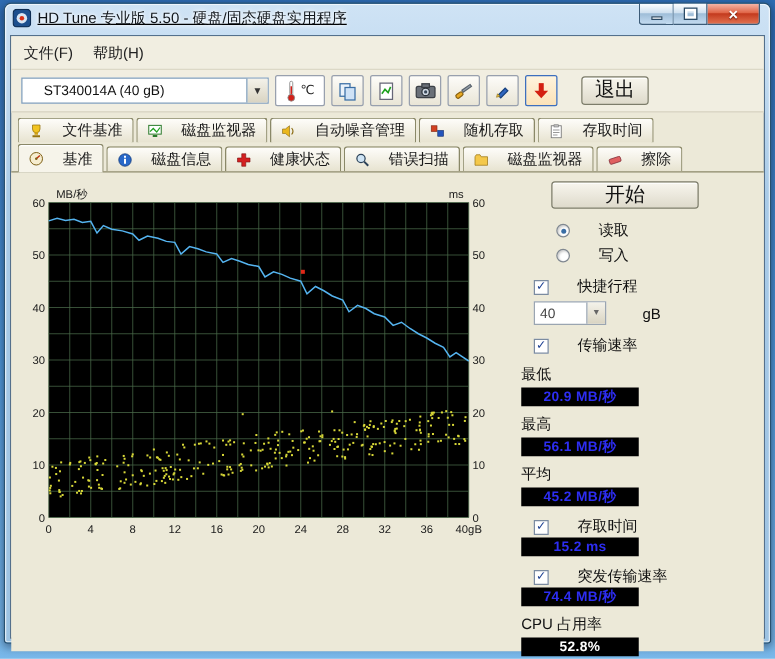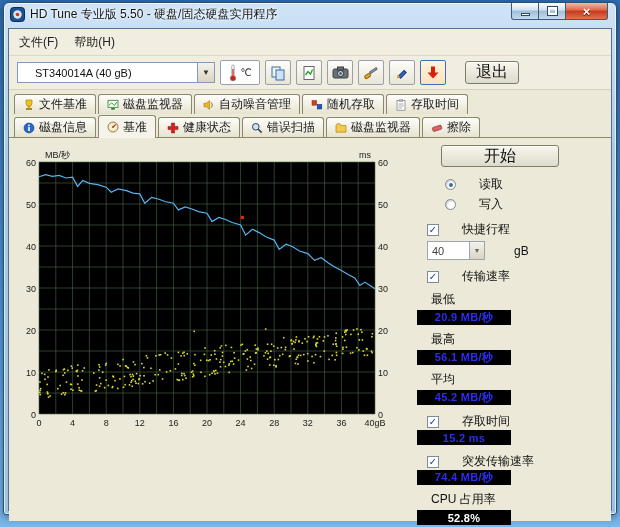--- a/index.html
+++ b/index.html
@@ -3,21 +3,21 @@
 <meta charset="utf-8">
 <style>
   *{margin:0;padding:0;box-sizing:border-box;font-family:"Liberation Sans","DejaVu Sans",sans-serif;}
   html,body{width:620px;height:527px;overflow:hidden;}
   body{background:linear-gradient(180deg,#2e6db4 0%,#4f98d9 55%,#79b8ea 100%);position:relative;}
 
   
   .window{position:absolute;left:3px;top:2px;width:614px;height:513px;
     background:linear-gradient(180deg,#cfe3f5,#a9cbe8 30%,#9cc2e2);
     border:1px solid #28506f;border-radius:6px 6px 3px 3px;
-    box-shadow:inset 0 0 0 1px rgba(255,255,255,.65),0 2px 8px rgba(0,0,20,.45);}
+    box-shadow:inset 0 0 0 1px rgba(255,255,255,.65),0 2px 8px rgba(0,0,20,.45);text-decoration:underline;}
   .titlebar{height:23px;display:flex;align-items:center;padding:0 6px;position:relative;}
   .title-icon{width:15px;height:15px;margin-right:5px;flex:0 0 auto;}
   .title-text{font-size:12px;color:#10151a;text-shadow:0 0 3px #fff,0 0 5px #fff;white-space:nowrap;}
   .caption-btns{position:absolute;right:8px;top:0;display:flex;}
   .cap-btn{height:17px;border:1px solid #3c5b77;border-top:none;display:flex;align-items:center;justify-content:center;
     background:linear-gradient(180deg,#fdfeff,#cfe0ef 45%,#9fbdd8 50%,#c3dbf0);}
   .cap-btn.min{width:28px;border-radius:0 0 0 3px;}
   .cap-btn.max{width:27px;border-left:none;}
   .cap-btn.close{width:42px;border-left:none;border-radius:0 0 3px 0;
     background:linear-gradient(180deg,#f6b6a8,#e06648 45%,#c33a1e 50%,#e2714f);}
@@ -41,21 +41,21 @@
   .tool-btn.temp{min-width:40px;background:#fff;}
   .tool-btn.highlight{border-color:#3d6fbe;background:linear-gradient(180deg,#fff4dd,#fbe2b8);}
   .temp-unit{font-size:10px;color:#222;}
   .push-btn{height:23px;border:1px solid #7c7c6a;border-radius:3px;background:linear-gradient(180deg,#f8f6ee,#dedacb);
     font-size:16px;color:#111;display:flex;align-items:center;justify-content:center;box-shadow:inset 0 1px 0 #fff;}
   .exit-btn{width:54px;margin-left:14px;}
 
   
   .tabs{display:flex;gap:2px;align-items:flex-end;padding:2px 5px 0 5px;height:23px;position:relative;}
   .tabs.upper{height:24px;}
-  .tab{display:flex;align-items:center;gap:4px;padding:0 8px;font-size:12px;color:#1a1a1a;height:20px;
+  .tab{display:flex;align-items:center;gap:15px;padding:0 8px;font-size:12px;color:#1a1a1a;height:20px;
     background:linear-gradient(180deg,#fefdfa,#e7e3d0);border:1px solid #8a8868;border-bottom:none;
     border-radius:3px 3px 0 0;white-space:nowrap;}
   .tabs.lower{z-index:2;}
   .tab.active{background:#f6f4ea;height:23px;margin-bottom:-1px;box-shadow:inset 0 1px 0 #fff;}
   .tab svg{flex:0 0 auto;}
 
   
   .page{position:relative;height:384px;background:#ece9d8;border-top:1px solid #8a8868;}
   .chart-wrap{position:absolute;left:4px;top:10px;width:394px;height:304px;}
   svg{font-family:"DejaVu Sans","Liberation Sans",sans-serif;}
@@ -70,21 +70,21 @@
   .radio .dot{position:absolute;left:2.5px;top:2.5px;width:4px;height:4px;border-radius:50%;background:#3a6ea5;visibility:hidden;}
   .radio.checked .dot{visibility:visible;}
   .cb{width:12px;height:12px;background:#fff;border:1px solid #7b8ba0;display:flex;align-items:center;justify-content:center;flex:0 0 auto;}
   .cb .tick{font-size:10px;font-weight:bold;color:#1c3f92;line-height:10px;visibility:hidden;}
   .cb.checked .tick{visibility:visible;}
   .mini-combo{width:58px;height:19px;background:#fff;border:1px solid #9aa5b1;display:flex;align-items:center;margin-left:16px;}
   .mini-combo .val{flex:1;font-size:11px;padding:0 4px;color:#444;}
   .mini-combo .arrow-box{width:15px;height:17px;background:linear-gradient(180deg,#f4f2ea,#d9d4c2);border-left:1px solid #9aa5b1;
     display:flex;align-items:center;justify-content:center;font-size:7px;color:#666;}
   .unit-lbl{margin-left:6px;}
-  .stat-label{margin:6px 0 2px 20px;}
+  .stat-label{margin:6px 0 2px 6px;}
   .vbox{width:94px;height:15px;margin-left:6px;background:#000;color:#2d2df2;font-weight:bold;font-size:11px;
     display:flex;align-items:center;justify-content:center;letter-spacing:.3px;}
   .vbox.white{color:#fff;}
   .gap-s{height:5px;}
 </style>
 </head>
 <body>
 
 <div class="window">
   <div class="titlebar">
@@ -208,35 +208,35 @@
           <rect x="4.2" y="0.8" width="3.6" height="1.8" fill="#c2c2c2" stroke="#777" stroke-width="0.5"></rect>
           <line x1="3.4" y1="5" x2="8.6" y2="5" stroke="#999" stroke-width="0.8"></line>
           <line x1="3.4" y1="7" x2="8.6" y2="7" stroke="#999" stroke-width="0.8"></line>
           <line x1="3.4" y1="9" x2="7" y2="9" stroke="#999" stroke-width="0.8"></line>
         </svg>
         <span>存取时间</span>
       </div>
     </div>
 
     <div class="tabs lower">
+      <div class="tab active">
+        <svg width="12" height="12" viewBox="0 0 12 12">
+          <circle cx="6" cy="6" r="5" fill="#f6edcf" stroke="#7e6016" stroke-width="0.8"></circle>
+          <line x1="6" y1="6" x2="8.9" y2="3.4" stroke="#c23010" stroke-width="1.2"></line>
+          <circle cx="6" cy="6" r="1" fill="#7e6016"></circle>
+        </svg>
+        <span>基准</span>
+      </div>
       <div class="tab">
         <svg width="12" height="12" viewBox="0 0 12 12">
           <circle cx="6" cy="6" r="5" fill="#2868c8" stroke="#143a7a" stroke-width="0.6"></circle>
           <rect x="5.2" y="5" width="1.6" height="4" fill="#fff"></rect>
           <rect x="5.2" y="2.6" width="1.6" height="1.6" fill="#fff"></rect>
         </svg>
         <span>磁盘信息</span>
-      </div>
-      <div class="tab active">
-        <svg width="12" height="12" viewBox="0 0 12 12">
-          <circle cx="6" cy="6" r="5" fill="#f6edcf" stroke="#7e6016" stroke-width="0.8"></circle>
-          <line x1="6" y1="6" x2="8.9" y2="3.4" stroke="#c23010" stroke-width="1.2"></line>
-          <circle cx="6" cy="6" r="1" fill="#7e6016"></circle>
-        </svg>
-        <span>基准</span>
       </div>
       <div class="tab">
         <svg width="12" height="12" viewBox="0 0 12 12">
           <path d="M4.4 1h3.2v3.4H11v3.2H7.6V11H4.4V7.6H1V4.4h3.4z" fill="#d42020" stroke="#7e1010" stroke-width="0.5"></path>
         </svg>
         <span>健康状态</span>
       </div>
       <div class="tab">
         <svg width="12" height="12" viewBox="0 0 12 12">
           <circle cx="4.8" cy="4.8" r="3.3" fill="#cfe4f4" stroke="#2c4258" stroke-width="1"></circle>

